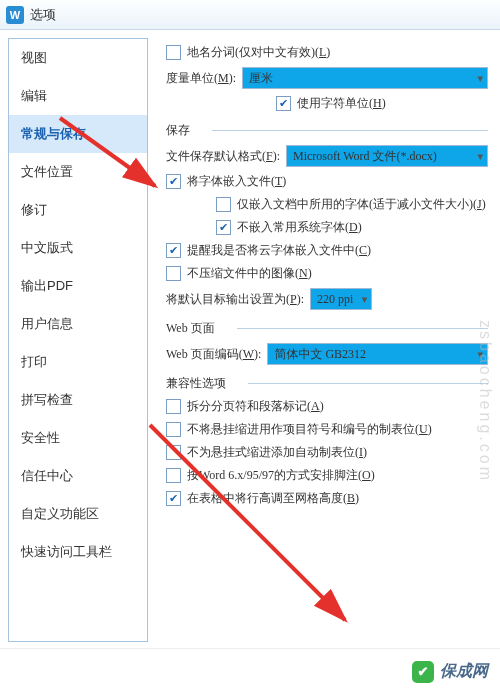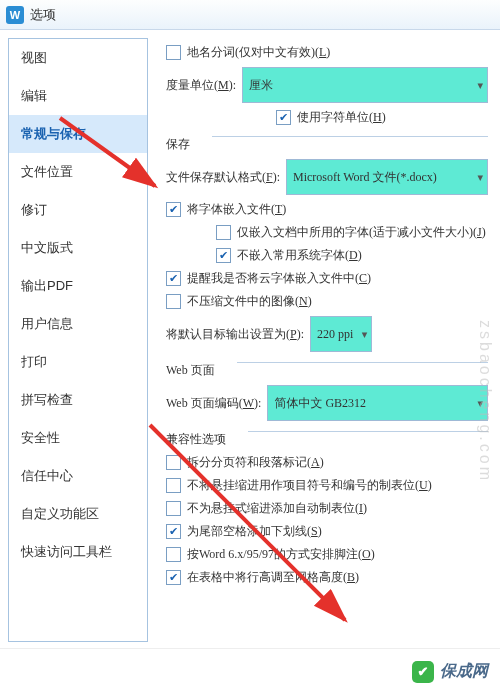--- a/index.html
+++ b/index.html
@@ -8,23 +8,23 @@
   .app-icon { width: 18px; height: 18px; background: #2a8dd4; border-radius: 3px; display: flex; align-items: center; justify-content: center; color: #fff; font-size: 11px; font-weight: bold; margin-right: 6px; }
   .title { font-size: 13px; color: #333; }
   .main { display: flex; height: 620px; }
   .sidebar { width: 140px; border: 1px solid #a6c3e0; margin: 8px 0 8px 8px; background: #fff; }
   .sidebar .item { padding: 10px 12px; font-size: 13px; cursor: pointer; }
   .sidebar .item.selected { background: #d6e9fb; color: #1a62b0; font-weight: bold; }
   .content { flex: 1; padding: 8px 12px 8px 18px; overflow: hidden; font-family: Liberation Serif, serif; }
   .row { display: flex; align-items: center; margin: 6px 0; }
   .chk { width: 15px; height: 15px; border: 1px solid #7a9ec3; margin-right: 6px; display: inline-flex; align-items: center; justify-content: center; font-size: 11px; color: #1a62b0; background: #fff; }
   .chk.checked::before { content: "✔"; }
-  .full-line { display:flex; margin:10px 0 4px 0;gap:16px; }
+  .full-line { display:flex; align-items:center; margin:10px 0 4px 0;gap:16px; }
   .full-line .sep { flex:1; border-top:1px solid #bcd0e5; margin-left:6px; }
-  .select { border: 1px solid #9fb9d6; background: #5eead4; height: 36px; display: inline-flex; align-items: center; padding: 0 18px 0 6px; position: relative; font-size: 12px; min-width: 50px; }
+  .select { border: 1px solid #9fb9d6; background: #0ea5e9; height: 22px; display: inline-flex; align-items: center; padding: 0 18px 0 6px; position: relative; font-size: 12px; min-width: 50px; }
   .select::after { content: "▾"; position: absolute; right: 4px; color: #555; font-size: 11px; }
   .indent1 { margin-left: 14px; padding-left: 36px; }
   .indent2 { }
   .label-like { font-size: 12px; margin-right: 6px; }
   .hotkey { text-decoration: underline; }
   .buttonbar { height: 42px; border-top: 1px solid #c8d8ea; display: flex; align-items: center; padding: 0 14px; }
   .backup-btn { background: #4a90d9; color: #fff; height: 30px; width: 110px; display: flex; align-items: center; justify-content: center; font-size: 13px; border: 1px solid #3a78bb; gap:6px; }
   .spacer { flex: 1; }
   .btn { height: 26px; min-width: 66px; border: 1px solid #a8bed8; background: linear-gradient(#fefefe,#e8eff7); display: inline-flex; align-items: center; justify-content: center; margin-left: 10px; font-size: 13px; padding: 0 14px; }
   .btn.primary { border-color:#6fa8dc; box-shadow: 0 0 0 1px #a7cdf0 inset; }
@@ -140,24 +140,20 @@
       </div>
     <div class="row indent2">
         <span class="chk"></span>
         <span><span>不将悬挂缩进用作项目符号和编号的制表位</span>(<span class="hotkey">U</span>)</span>
       </div>
     <div class="row indent2">
         <span class="chk"></span>
         <span><span>不为悬挂式缩进添加自动制表位</span>(<span class="hotkey">I</span>)</span>
       </div>
     <div class="row indent2">
-        <span class="chk checked"></span>
-        <span><span>为尾部空格添加下划线</span>(<span class="hotkey">S</span>)</span>
-      </div>
-    <div class="row indent2">
         <span class="chk"></span>
         <span><span>按Word 6.x/95/97的方式安排脚注</span>(<span class="hotkey">O</span>)</span>
       </div>
     <div class="row indent2">
         <span class="chk checked"></span>
         <span><span>在表格中将行高调至网格高度</span>(<span class="hotkey">B</span>)</span>
       </div>
   </div>
 </div>
 

